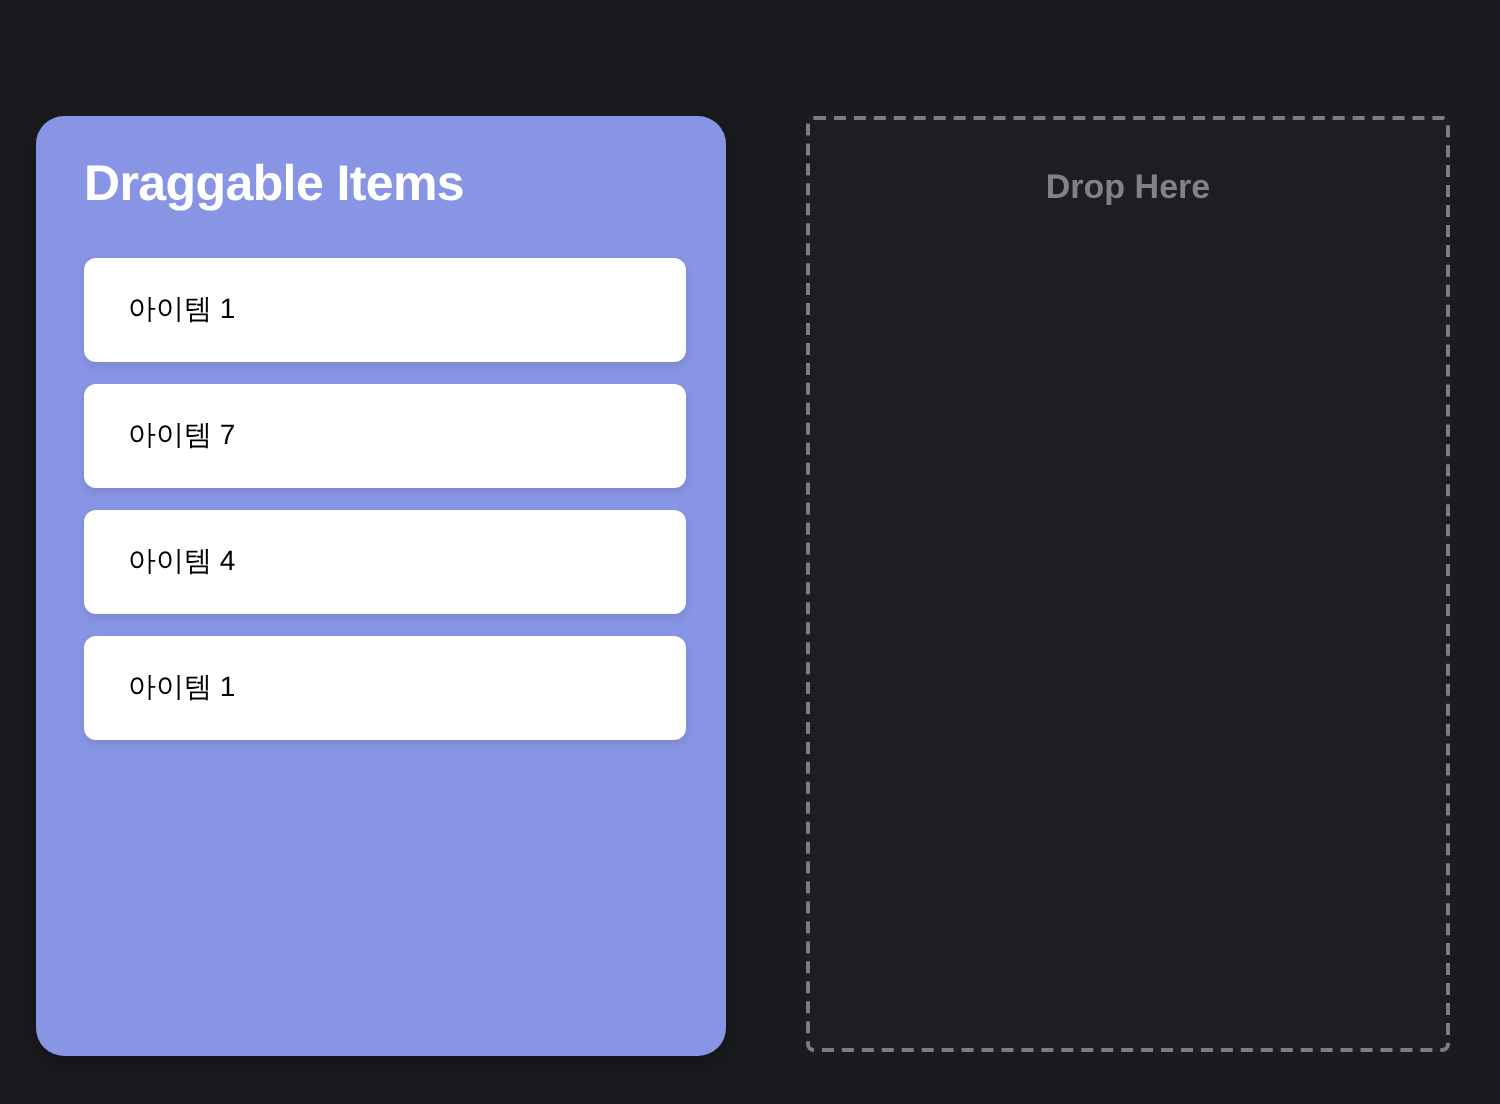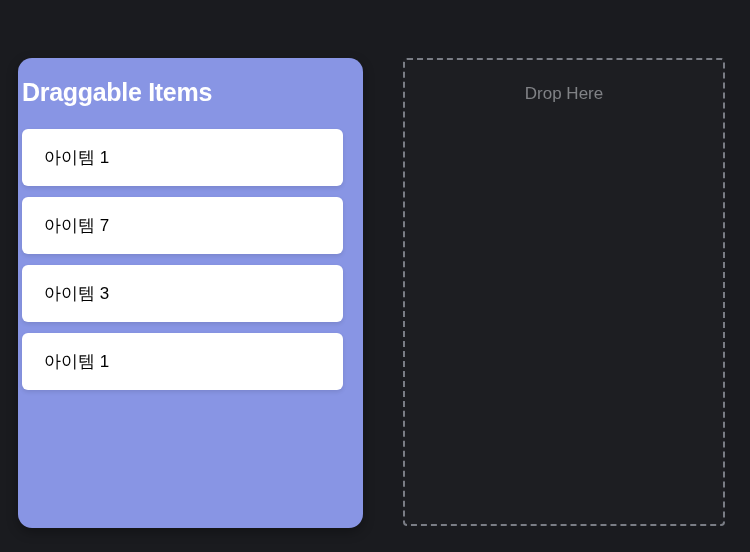--- a/index.html
+++ b/index.html
@@ -20,21 +20,21 @@
       display: flex;
       gap: 40px;
       padding: 58px 18px 18px 18px;
     }
 
     .source-panel {
       width: 345px;
       height: 470px;
       background-color: #8895e4;
       border-radius: 14px;
-      padding: 20px 20px 20px 4px;
+      padding: 20px 20px 20px 24px;
       box-shadow: 0 4px 12px rgba(0,0,0,0.3);
     }
 
     .source-title {
       color: #ffffff;
       font-size: 25px;
       font-weight: 700;
       margin-bottom: 22px;
       margin-left: 0px;
       letter-spacing: -0.3px;
@@ -43,54 +43,54 @@
     .item-list {
       display: flex;
       flex-direction: column;
       gap: 11px;
     }
 
     .draggable-item {
       background-color: #ffffff;
       border-radius: 6px;
       padding: 17px 22px;
-      font-size: 17px;
+      font-size: 14px;
       color: #000000;
       cursor: grab;
       box-shadow: 0 2px 4px rgba(0,0,0,0.1);
       user-select: none;
     }
 
     .drop-zone {
       width: 322px;
       height: 468px;
       border: 2px dashed #7a7d85;
       border-radius: 4px;
       background-color: rgba(255,255,255,0.015);
       padding-top: 24px;
       text-align: center;
     }
 
     .drop-zone-label {
       color: #808286;
       font-size: 17px;
-      font-weight: 400;
+      font-weight: 700;
     }
   </style>
 </head>
 <body>
 
 <div class="container">
 
   <div class="source-panel">
     <div class="source-title">Draggable Items</div>
     <div class="item-list">
       <div class="draggable-item">아이템 1</div>
       <div class="draggable-item">아이템 7</div>
-      <div class="draggable-item">아이템 3</div>
+      <div class="draggable-item">아이템 4</div>
       <div class="draggable-item">아이템 1</div>
     </div>
   </div>
 
   <div class="drop-zone">
     <div class="drop-zone-label">Drop Here</div>
   </div>
 
 </div>
 

